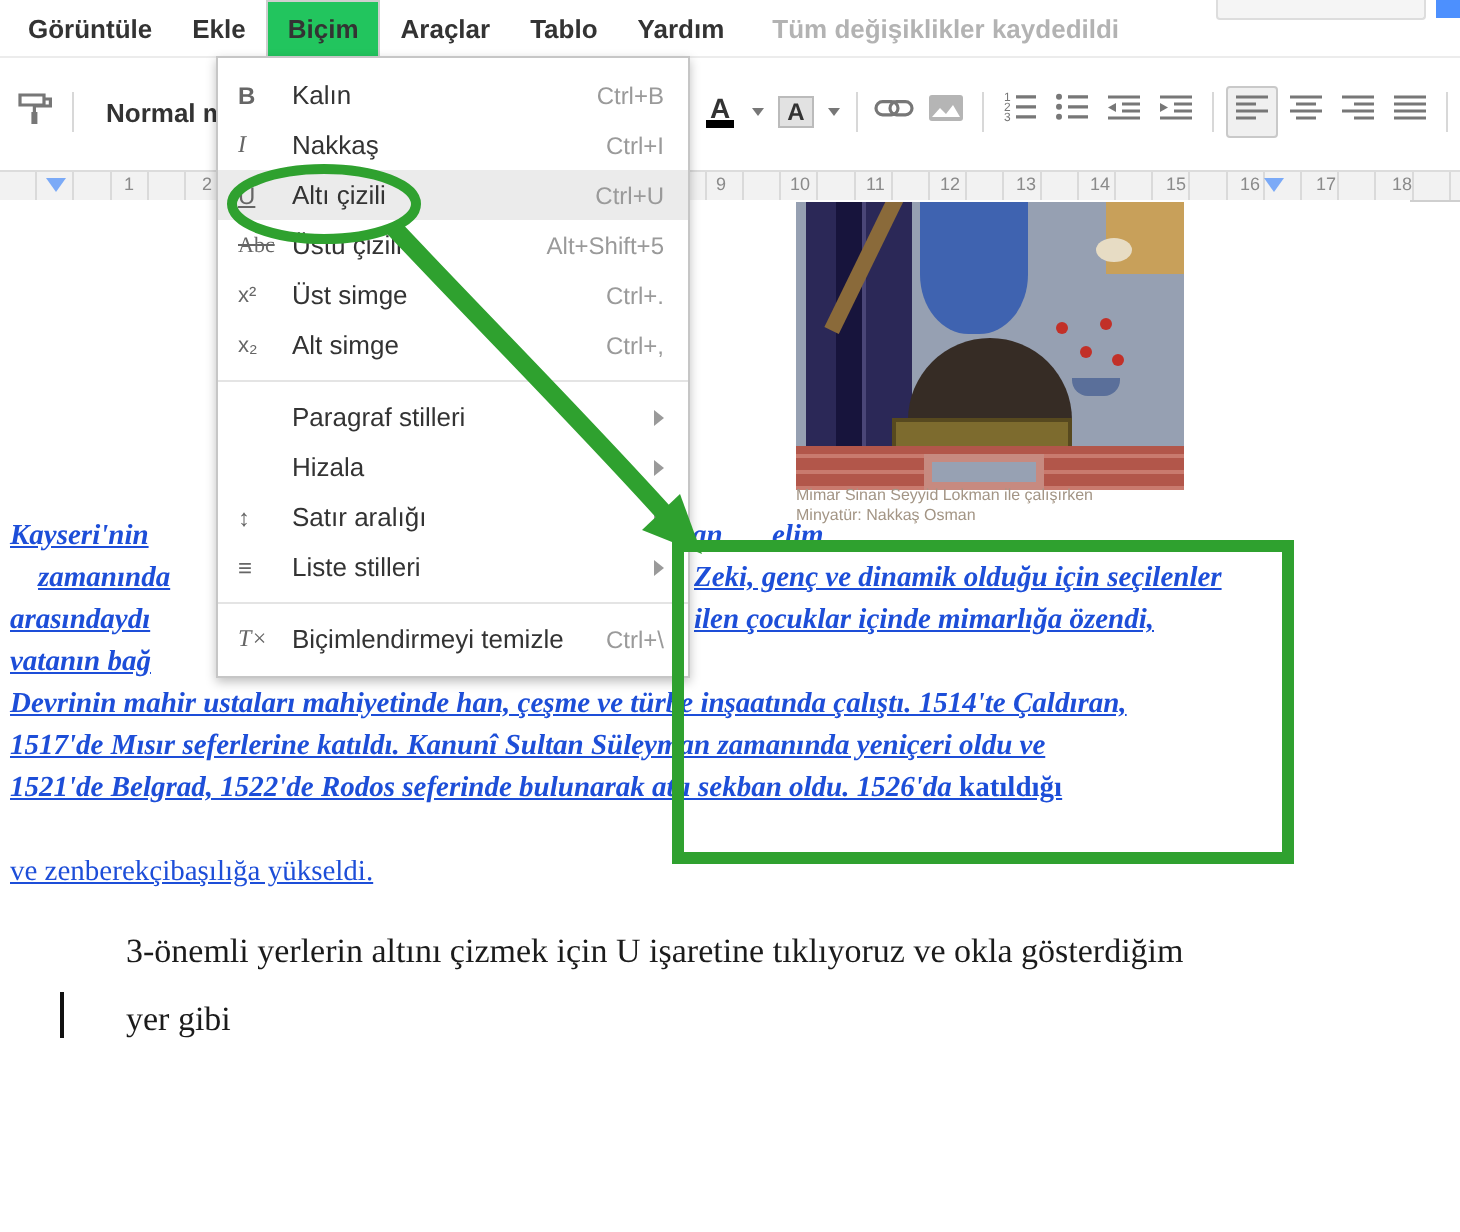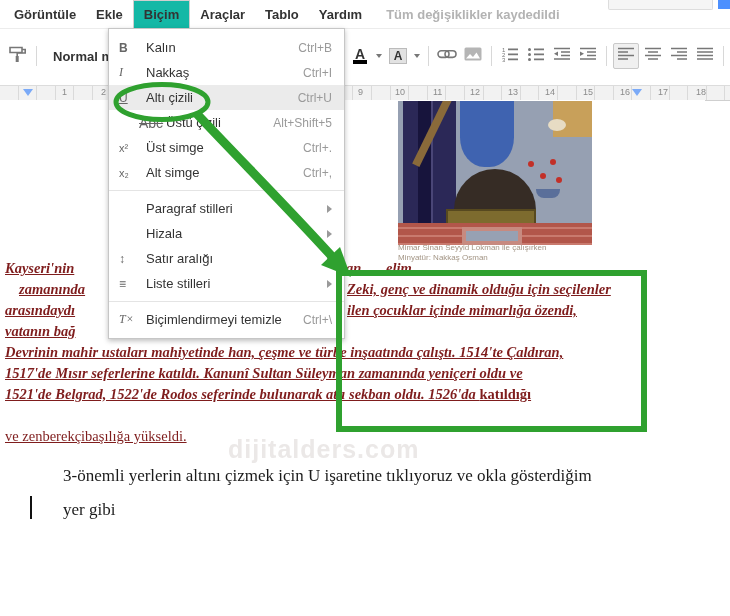--- a/index.html
+++ b/index.html
@@ -9,21 +9,21 @@
     -webkit-font-smoothing:antialiased;
   }
   
   .menubar{
     position:absolute;top:0;left:0;width:730px;height:28px;background:#fff;
     border-bottom:1px solid #ececec;display:flex;align-items:center;
     padding-left:4px;font-size:13px;font-weight:bold;color:#333;z-index:10;
   }
   .mb-item{padding:0 10px;height:27px;line-height:27px;cursor:default;}
   .mb-item.active{
-    background:#14b8a6;border:1px solid #cfcfcf;border-bottom:1px solid #fff;
+    background:#22c55e;border:1px solid #cfcfcf;border-bottom:1px solid #fff;
     position:relative;z-index:25;margin-bottom:-1px;
   }
   .save-status{color:#b3b3b3;margin-left:14px;font-weight:bold;font-size:13px;white-space:nowrap;text-align:center;}
   .btn-sliver-gray{position:absolute;left:608px;top:0;width:103px;height:9px;
     background:#f5f5f5;border:1px solid #ddd;border-top:none;border-radius:0 0 2px 2px;z-index:30;}
   .btn-sliver-blue{position:absolute;left:718px;top:0;width:12px;height:9px;
     background:#4d90fe;z-index:30;}
   
   .toolbar{position:absolute;top:29px;left:0;width:730px;height:56px;background:#fff;}
   .tb-group{position:absolute;top:12px;display:flex;align-items:center;gap:2px;height:30px;}
@@ -44,21 +44,21 @@
   .ruler{position:absolute;top:85px;left:0;width:730px;height:14px;background:#f2f2f2;
     border-top:1px solid #dcdcdc;border-bottom:1px solid #cfcfcf;
     background-image:repeating-linear-gradient(90deg,transparent 0px,transparent 17.6px,#dadada 17.6px,#dadada 18.6px);
   }
   .ruler-num{position:absolute;top:1px;font-size:9px;color:#8a8a8a;}
   .indent-marker{position:absolute;top:3px;width:0;height:0;
     border-left:5px solid transparent;border-right:5px solid transparent;border-top:7px solid #7baaf7;}
   
   .page{position:absolute;top:100px;left:0;width:705px;height:516px;background:#fff;}
   .docline{position:absolute;font-family:"Liberation Serif",serif;font-size:14.5px;
-    font-weight:bold;font-style:italic;text-decoration:underline;color:#7f1d1d;white-space:nowrap;}
+    font-weight:bold;font-style:italic;text-decoration:underline;color:#1d4ed8;white-space:nowrap;}
   .docline .upright{font-style:normal;}
   .docline .reg{font-style:normal;font-weight:normal;}
   .docline.regline{font-style:normal;font-weight:normal;}
   .caption{position:absolute;left:398px;top:143px;font-size:8px;line-height:10px;
     color:#a39585;white-space:nowrap;}
   .watermark{position:absolute;left:228px;top:335px;font-size:25px;font-weight:bold;
     letter-spacing:1px;color:#ebe8e7;}
   .para{position:absolute;font-family:"Liberation Serif",serif;font-size:17px;color:#1b1b1b;white-space:nowrap;}
   .caret-bar{position:absolute;left:30px;top:396px;width:2px;height:23px;background:#111;}
   
@@ -81,21 +81,21 @@
   
   .dropdown{position:absolute;left:108px;top:28px;width:237px;background:#fff;
     border:1px solid #c6c6c6;box-shadow:0 2px 5px rgba(0,0,0,.25);z-index:20;
     padding:6px 0;box-sizing:border-box;}
   .mi{height:25px;display:flex;align-items:center;padding:0 12px 0 10px;font-size:13px;color:#333;}
   .mi.hl{background:#ebebeb;}
   .mi-icon{width:27px;flex:none;color:#666;font-size:12px;font-family:"Liberation Serif",serif;}
   .mi-icon.b{font-weight:bold;}
   .mi-icon.i{font-style:italic;}
   .mi-icon.u{text-decoration:underline;}
-  .mi-icon.s{text-decoration:line-through;font-size:14px;font-family:Liberation Sans, sans-serif;margin-left:20px;}
+  .mi-icon.s{text-decoration:line-through;font-size:11px;font-family:Liberation Serif, serif;}
   .mi-icon.sup,.mi-icon.sub{font-family:"Liberation Sans",sans-serif;font-size:11px;}
   .mi-icon.sans{font-family:"Liberation Sans",sans-serif;}
   .mi-label{flex:1;}
   .mi-short{color:#9a9a9a;font-size:12px;}
   .mi-subarrow{width:0;height:0;border-top:4px solid transparent;border-bottom:4px solid transparent;
     border-left:5px solid #9a9a9a;flex:none;}
   .mi-sep{border-top:1px solid #e4e4e4;margin:5px 0;}
   
   .anno{position:absolute;left:0;top:0;width:730px;height:616px;z-index:40;pointer-events:none;}
   svg text{font-family:"Liberation Sans",sans-serif;}
@@ -282,21 +282,20 @@
   <div class="docline" style="left:5px;top:223px">vatanın bağ</div>
 
   <div class="docline" style="left:5px;top:244px">Devrinin mahir ustaları mahiyetinde han, çeşme ve türbe inşaatında çalıştı. 1514'te Çaldıran,</div>
   <div class="docline" style="left:5px;top:265px">1517'de Mısır seferlerine katıldı. Kanunî Sultan Süleyman zamanında yeniçeri oldu ve</div>
 
   <div class="docline" style="left:5px;top:286px"><span>1521'de Belgrad, 1522'de Rodos seferinde bulunarak atlı sekban oldu. 1526'da </span><span class="upright">katıldığı</span></div>
 
 
   <div class="docline regline" style="left:5px;top:328px">ve zenberekçibaşılığa yükseldi.</div>
 
-  <div class="watermark">dijitalders.com</div>
 
   <div class="para" style="left:63px;top:366px">3-önemli yerlerin altını çizmek için U işaretine tıklıyoruz ve okla gösterdiğim</div>
   <div class="para" style="left:63px;top:400px">yer gibi</div>
 
   <div class="caret-bar"></div>
 </div>
 
 <div class="dropdown">
   <div class="mi">
     <span class="mi-icon b sans">B</span>

